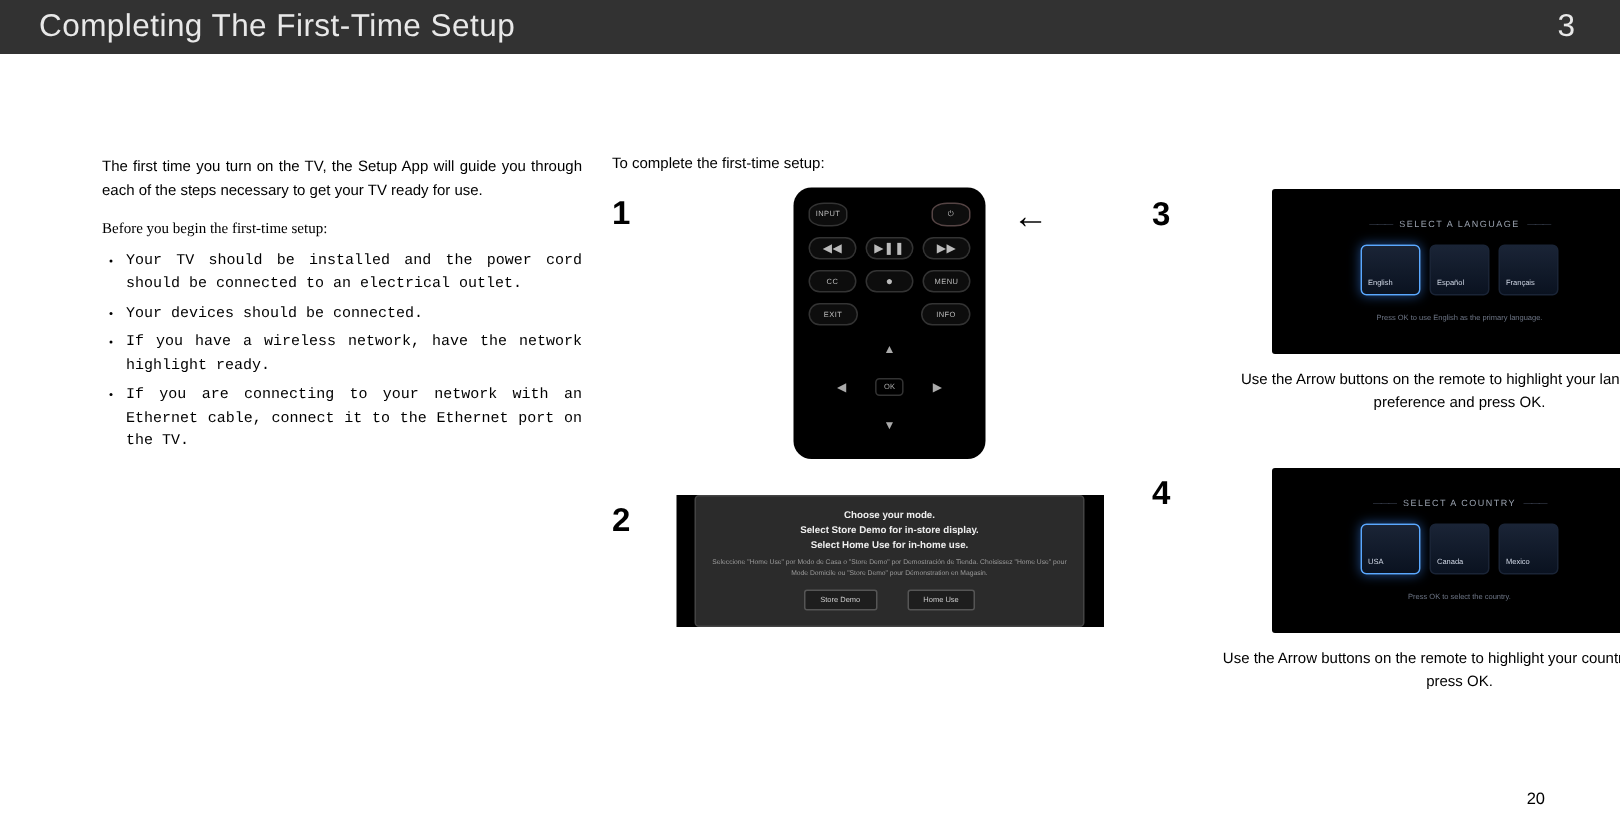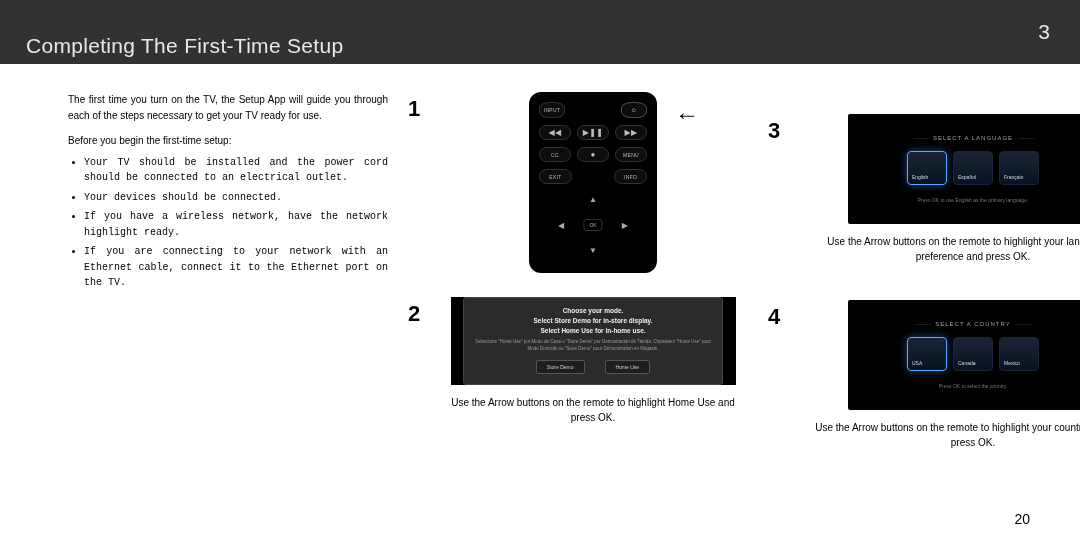--- a/index.html
+++ b/index.html
@@ -1,23 +1,23 @@
 <!DOCTYPE html>
 <html><head>
 <meta charset="utf-8">
 <style>
   * { box-sizing: border-box; margin: 0; padding: 0; }
   body { width: 1080px; height: 551px; font-family: Arial, Helvetica, sans-serif; background: #fff; overflow: hidden; }
   .header { background: #323232; color: #e8e8e8; padding: 6px 30px 6px 26px; display: flex; justify-content: space-between; align-items: center; }
-  .header h1 { font-size: 21px; font-weight: 500; letter-spacing: .3px; margin-top: 28px; }
+  .header h1 { font-size: 21px; font-weight: 500; letter-spacing: .3px; }
   .header .pagechap { font-size: 21px; font-weight: 400; }
-  .page-body { display: grid; grid-template-columns: 320px 340px 380px; gap: 20px; padding: 28px 16px 0 68px; }
+  .page-body { display: grid; grid-template-columns: 320px 340px 380px; gap: 20px; padding: 28px 16px 0 68px; margin-top: 40px; }
   .intro p { font-size: 10px; line-height: 1.55; text-align: justify; margin-bottom: 8px; }
   .intro .lead { margin-bottom: 10px; }
-  .intro .pre { margin-bottom: 6px; }
+  .intro .pre { margin-bottom: 6px; font-family: Liberation Serif, serif; }
   .intro ul { list-style: disc; padding-left: 16px; font-family: Liberation Mono, monospace; }
   .intro li { font-size: 10px; line-height: 1.55; text-align: justify; margin-bottom: 4px; }
   .col2-top { font-size: 10px; margin-bottom: 10px; }
   .step { display: flex; gap: 12px; margin-bottom: 14px; }
   .stepnum { font-size: 22px; font-weight: 700; width: 18px; padding-top: 4px; }
   .stepcontent { flex: 1; }
   .stepimg { display:flex; justify-content:center; margin-bottom:10px; }
   .caption { font-size: 10px; text-align: center; line-height: 1.5; padding: 0 10px; }
   .caption b { font-weight: 400; }
 
@@ -50,21 +50,21 @@
   
   .dialogscreen { width:285px; height:88px; background:#000; display:flex; align-items:center; justify-content:center; }
   .dialogbox { width:260px; background:#2b2b2b; border:1px solid #444; border-radius:3px; padding:8px 10px 10px; text-align:center; }
   .dl-line { color:#eee; font-size:6.5px; line-height:1.5; }
   .dl-line.bold { font-weight:700; }
   .dl-sub { color:#9a9a9a; font-size:4.5px; margin-top:4px; line-height:1.4; }
   .dl-btns { display:flex; justify-content:center; gap:20px; margin-top:8px; }
   .dl-btn { color:#ccc; border:1px solid #555; background:#1e1e1e; font-size:5px; padding:3px 10px; border-radius:2px; }
 
   .col3 { padding-top: 22px; }
-  .footer-pageno { position:absolute; bottom:24px; right:50px; font-size:14px; }
+  .footer-pageno { position:absolute; bottom:12px; right:50px; font-size:11px; }
   .page-rel { position:relative; height:551px; }
 </style>
 </head>
 <body>
 <div class="page-rel">
 
 <div class="header">
   <h1>Completing The First-Time Setup</h1>
   <span class="pagechap">3</span>
 </div>
@@ -76,20 +76,21 @@
     <p class="pre">Before you begin the first-time setup:</p>
     <ul>
       <li>Your TV should be installed and the power cord should be connected to an electrical outlet.</li>
       <li>Your devices should be connected.</li>
       <li>If you have a wireless network, have the network highlight ready.</li>
       <li>If you are connecting to your network with an Ethernet cable, connect it to the Ethernet port on the TV.</li>
     </ul>
   </div>
 
   <div>
+    <p class="col2-top">To complete the first-time setup:</p>
 
     <div class="step">
       <div class="stepnum">1</div>
       <div class="stepcontent">
         <div class="stepimg">
           <div class="remote-wrap">
             <div class="remote">
               <div class="rrow">
                 <span class="rbtn round">INPUT</span>
                 <span style="flex:1"></span>
@@ -134,23 +135,20 @@
               <div class="dl-line bold">Select Store Demo for in-store display.</div>
               <div class="dl-line bold">Select Home Use for in-home use.</div>
               <div class="dl-sub">Seleccione "Home Use" por Modo de Casa o "Store Demo" por Demostración de Tienda. Choisissez "Home Use" pour Mode Domicile ou "Store Demo" pour Démonstration en Magasin.</div>
               <div class="dl-btns">
                 <span class="dl-btn">Store Demo</span>
                 <span class="dl-btn">Home Use</span>
               </div>
             </div>
           </div>
         </div>
-        <p class="caption">
-          <span>Use the </span><b>Arrow</b><span> buttons on the remote to highlight </span><b>Home Use</b><span> and press </span><b>OK</b><span>.</span>
-        </p>
       </div>
     </div>
   </div>
 
   <div class="col3">
 
     <div class="step">
       <div class="stepnum">3</div>
       <div class="stepcontent">
         <div class="stepimg">

